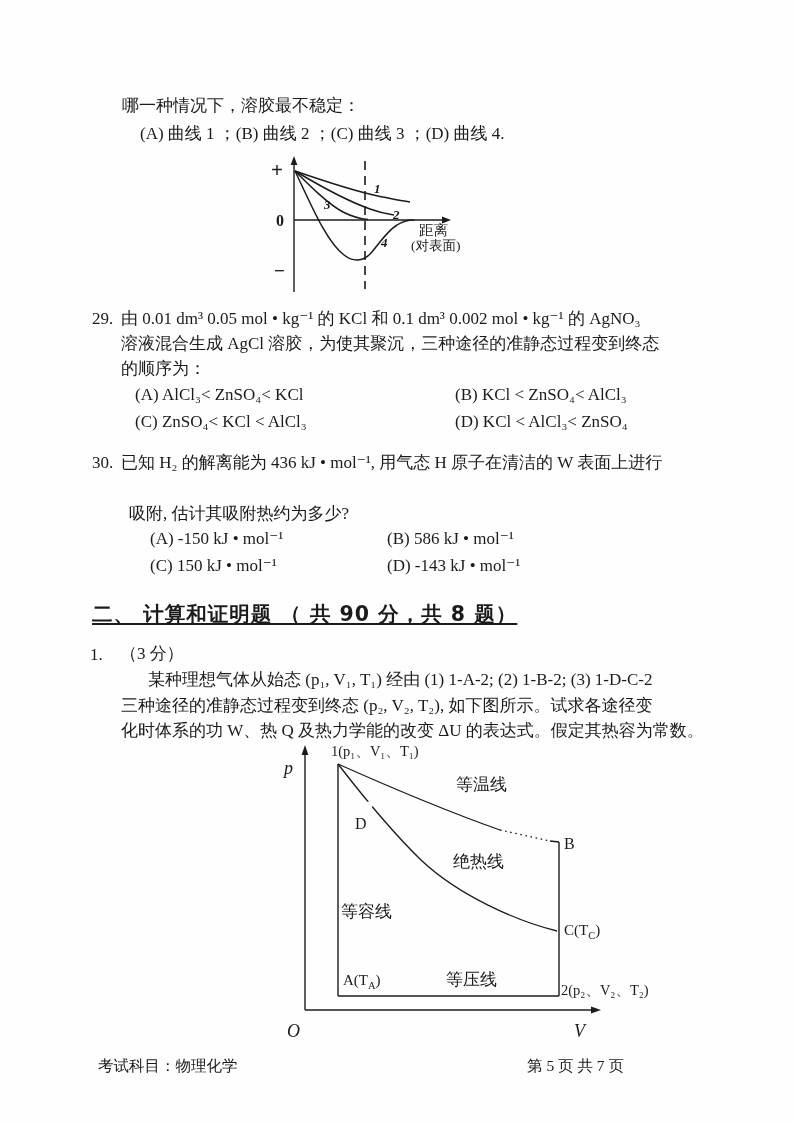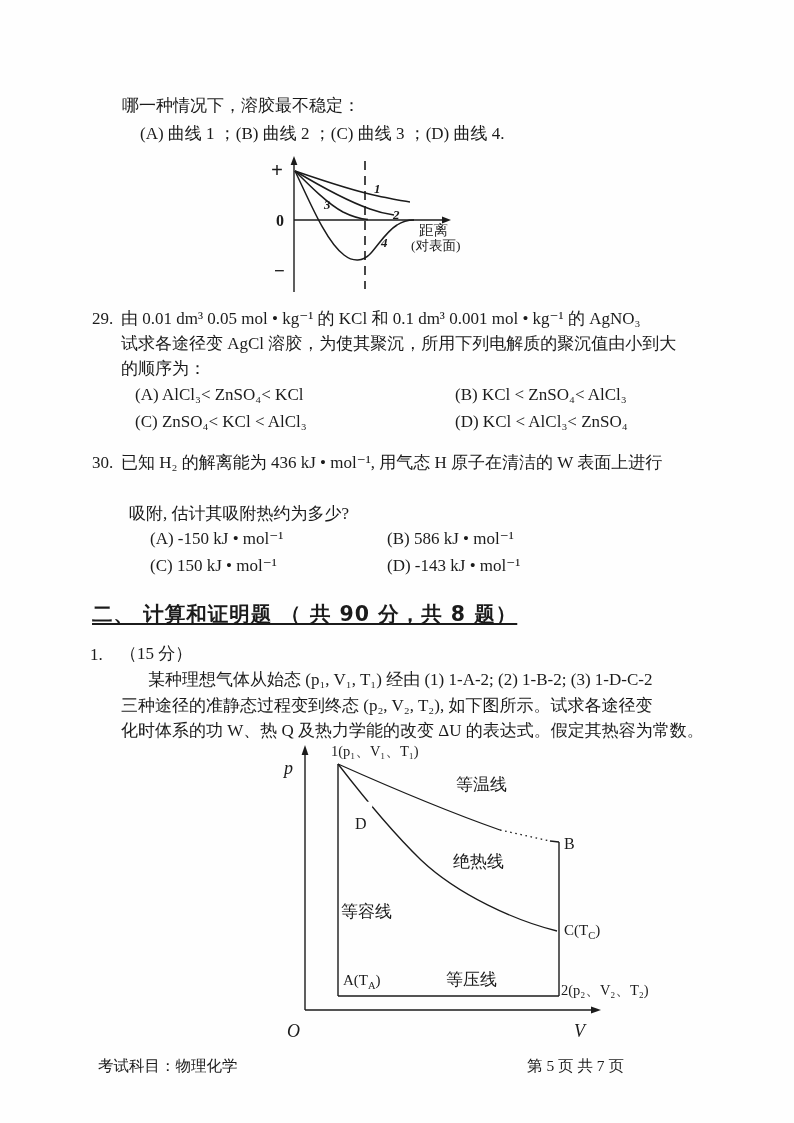--- a/index.html
+++ b/index.html
@@ -44,40 +44,40 @@
     <text x="108" y="41" font-size="13" font-weight="bold" font-style="italic">1</text>
     <text x="127" y="67" font-size="13" font-weight="bold" font-style="italic">2</text>
     <text x="58" y="57" font-size="13" font-weight="bold" font-style="italic"></text>
     <text x="58" y="57" font-size="13" font-weight="bold" font-style="italic">3</text>
     <text x="115" y="95" font-size="13" font-weight="bold" font-style="italic">4</text>
     <text x="153" y="83" font-size="14.5">距离</text>
     <text x="145" y="98" font-size="13.5">(对表面)</text>
   </svg>
 
   <div class="t num" style="left:92px;top:308px;">29.</div>
-  <div class="t" style="left:121px;top:308px;">由 0.01 dm³  0.05 mol • kg⁻¹ 的 KCl 和 0.1 dm³  0.001 mol • kg⁻¹ 的 AgNO₃</div>
-  <div class="t" style="left:121px;top:333px;">试求各途径变 AgCl 溶胶，为使其聚沉，所用下列电解质的聚沉值由小到大</div>
+  <div class="t" style="left:121px;top:308px;">由 0.01 dm³  0.05 mol • kg⁻¹ 的 KCl 和 0.1 dm³  0.002 mol • kg⁻¹ 的 AgNO₃</div>
+  <div class="t" style="left:121px;top:333px;">溶液混合生成 AgCl 溶胶，为使其聚沉，三种途径的准静态过程变到终态</div>
   <div class="t" style="left:121px;top:358px;">的顺序为：</div>
   <div class="t" style="left:135px;top:384px;">(A) AlCl₃&lt;  ZnSO₄&lt;  KCl</div>
   <div class="t" style="left:455px;top:384px;">(B) KCl  &lt;  ZnSO₄&lt;  AlCl₃</div>
   <div class="t" style="left:135px;top:411px;">(C) ZnSO₄&lt;  KCl  &lt;  AlCl₃</div>
   <div class="t" style="left:455px;top:411px;">(D) KCl  &lt;  AlCl₃&lt;  ZnSO₄</div>
 
   <div class="t num" style="left:92px;top:452px;">30.</div>
   <div class="t" style="left:121px;top:452px;">已知 H₂ 的解离能为 436 kJ • mol⁻¹, 用气态 H 原子在清洁的 W 表面上进行</div>
   <div class="t" style="left:121px;top:503px;padding-left:8px;">吸附, 估计其吸附热约为多少?</div>
   <div class="t" style="left:150px;top:528px;">(A) -150 kJ • mol⁻¹</div>
   <div class="t" style="left:387px;top:528px;">(B) 586 kJ • mol⁻¹</div>
   <div class="t" style="left:150px;top:555px;">(C) 150 kJ • mol⁻¹</div>
   <div class="t" style="left:387px;top:555px;">(D) -143 kJ • mol⁻¹</div>
 
   <div class="t sec" style="left:92px;top:602px;">二、 计算和证明题 （ 共 90 分，共 8 题）</div>
 
   <div class="t num" style="left:90px;top:644px;">1.</div>
-  <div class="t" style="left:120px;top:643px;">（15 分）</div>
+  <div class="t" style="left:120px;top:643px;">（3 分）</div>
   <div class="t" style="left:148px;top:669px;">某种理想气体从始态 (p₁, V₁, T₁) 经由 (1) 1-A-2; (2) 1-B-2; (3) 1-D-C-2</div>
   <div class="t" style="left:121px;top:695px;">三种途径的准静态过程变到终态 (p₂,  V₂,  T₂), 如下图所示。试求各途径变</div>
   <div class="t" style="left:121px;top:720px;">化时体系的功 W、热 Q 及热力学能的改变 ΔU 的表达式。假定其热容为常数。</div>
 
   <svg class="fig" style="left:258px;top:738px;" width="450" height="315" viewBox="0 0 450 315">
     <line x1="47" y1="14" x2="47" y2="272" stroke-width="1.4"></line>
     <polygon points="47,7 43.6,17 50.4,17" fill="#1b1b1b"></polygon>
     <line x1="47" y1="272" x2="336" y2="272" stroke-width="1.4"></line>
     <polygon points="343,272 333,268.6 333,275.4" fill="#1b1b1b"></polygon>
 

